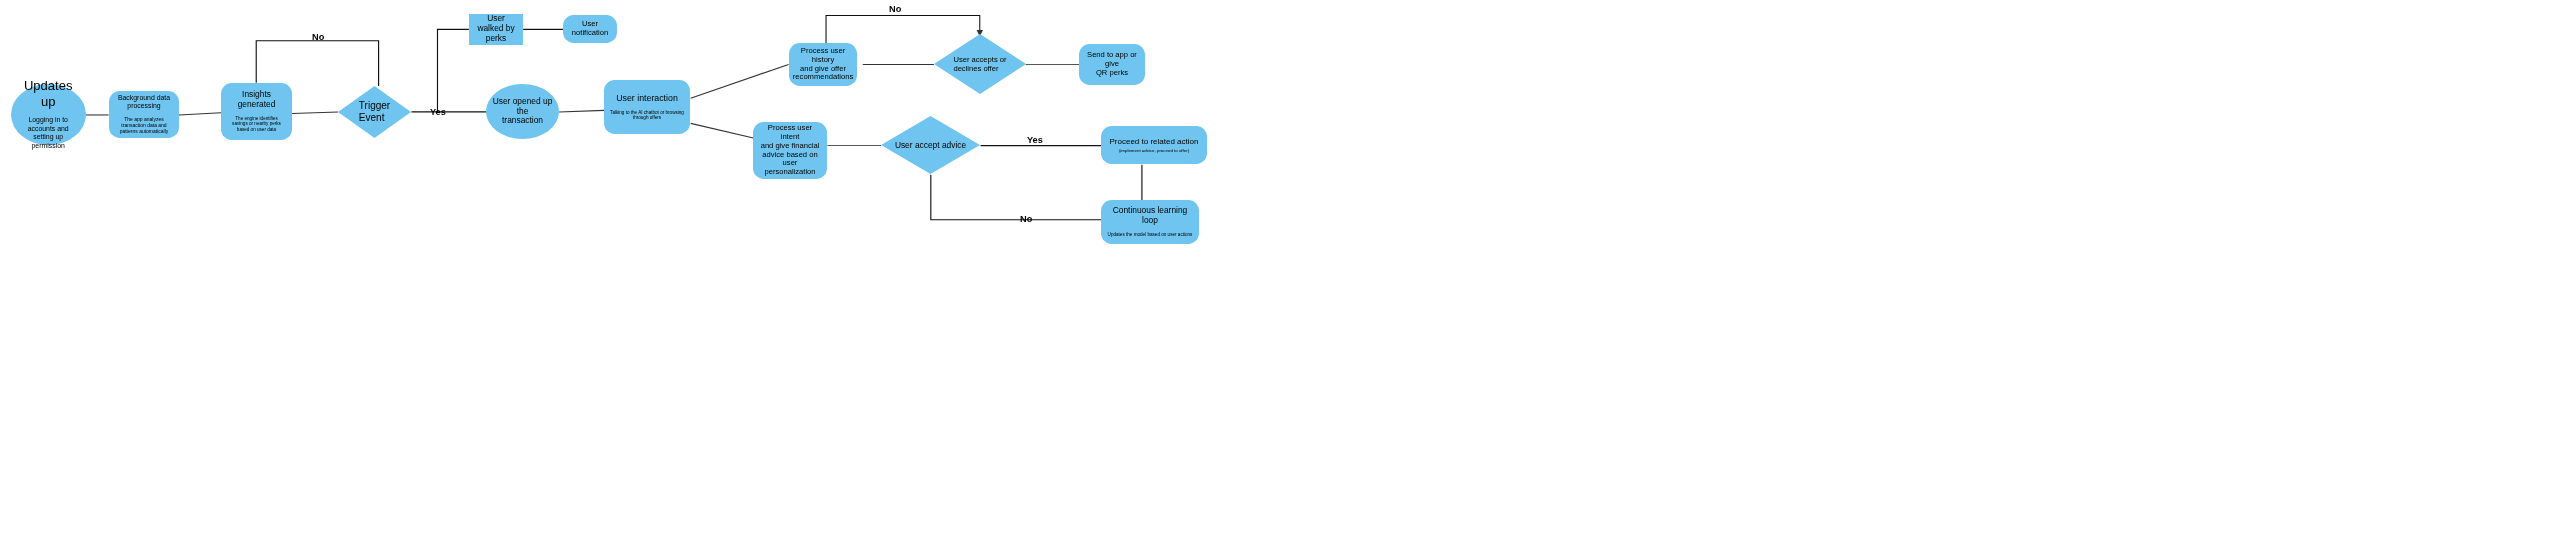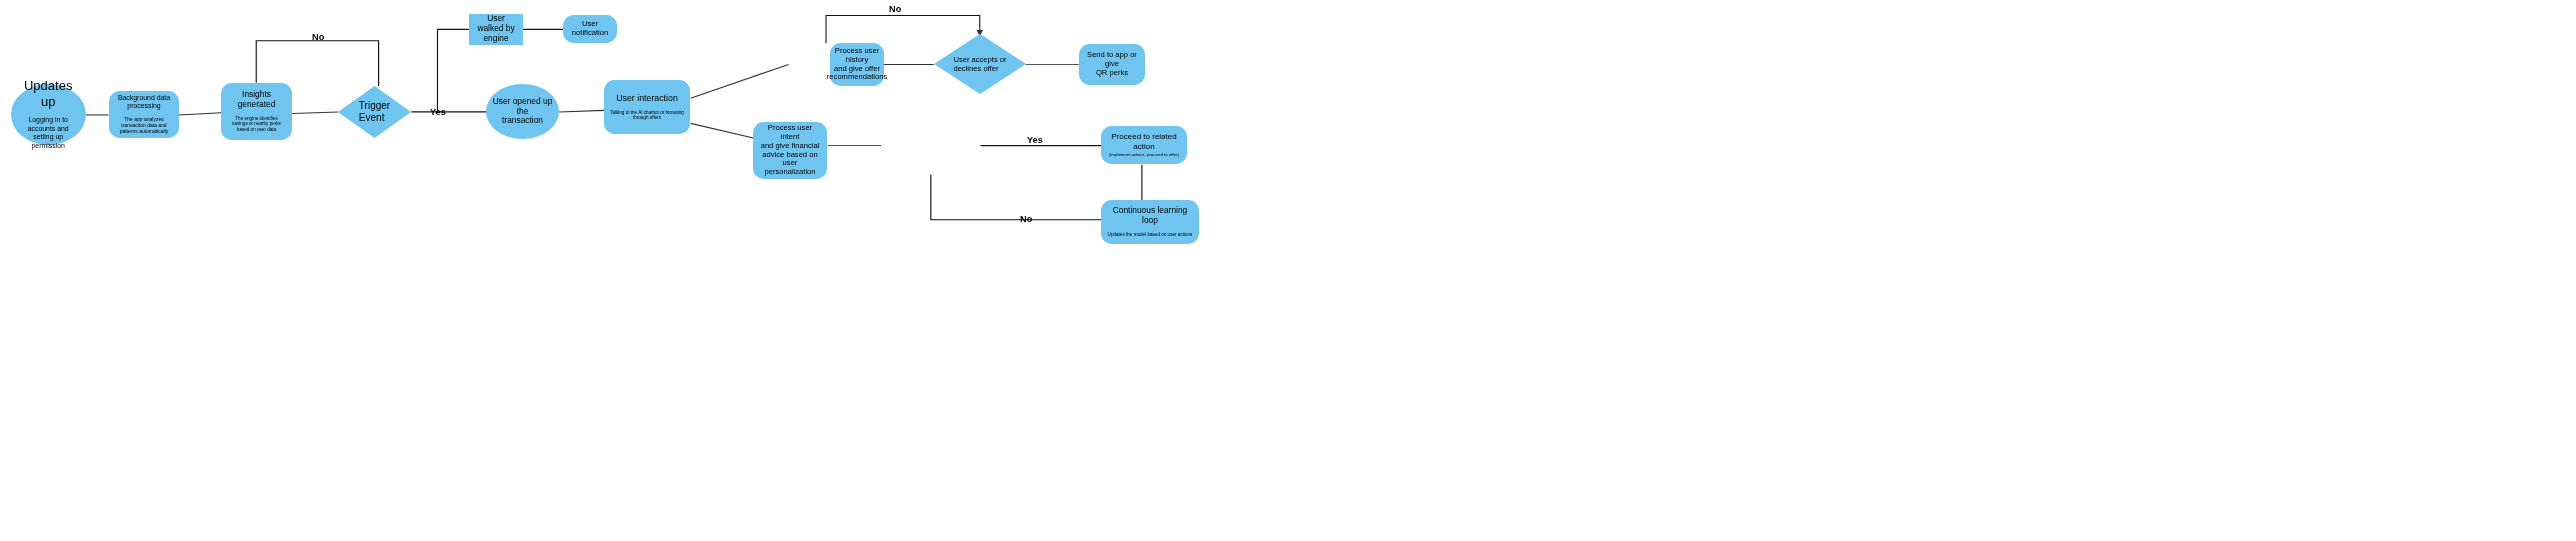--- a/index.html
+++ b/index.html
@@ -147,38 +147,38 @@
   </div>
 
   <div class="diamond-wrap" style="left:338px; top:86px; width:73px; height:52px;">
     <div class="diamond-shape"></div>
     <div class="diamond-label" style="font-size:10px;">Trigger
 Event</div>
   </div>
 
   <div class="node rect" style="left:469px; top:13.8px; width:54px; height:31px;">
     <div class="title" style="font-size:8.4px;">User walked by
-engine</div>
+perks</div>
   </div>
 
   <div class="node rounded" style="left:563px; top:15.3px; width:54px; height:28px;">
     <div class="title" style="font-size:7.6px;">User notification</div>
   </div>
 
   <div class="node ellipse" style="left:486px; top:84px; width:73px; height:55px;">
     <div class="title" style="font-size:8.4px;">User opened up the
 transaction</div>
   </div>
 
   <div class="node rounded" style="left:604px; top:80px; width:86px; height:54px;">
     <div class="title" style="font-size:8.8px;text-align:center;">User interaction</div>
     <div class="sub" style="font-size:4.6px; margin-top:6.1px;">Talking to the AI chatbot or browsing through offers</div>
   </div>
 
-  <div class="node rounded" style="left:830px; top:43px; width:54px; height:43px;">
+  <div class="node rounded" style="left:789px; top:43px; width:68px; height:43px;">
     <div class="title" style="font-size:7.6px;">Process user history
 and give offer
 recommendations</div>
   </div>
 
   <div class="diamond-wrap" style="left:934px; top:34px; width:92px; height:60px;">
     <div class="diamond-shape"></div>
     <div class="diamond-label" style="font-size:7.6px;">User accepts or
 declines offer</div>
   </div>
@@ -188,22 +188,26 @@
 QR perks</div>
   </div>
 
   <div class="node rounded" style="left:753px; top:122px; width:74px; height:57px;">
     <div class="title" style="font-size:7.6px;">Process user intent
 and give financial
 advice based on user
 personalization</div>
   </div>
 
-
-  <div class="node rounded tight" style="left:1101px; top:126px; width:86px; height:38px;">
+  <div class="diamond-wrap" style="left:881px; top:116px; width:99px; height:58px;">
+    <div class="diamond-shape"></div>
+    <div class="diamond-label" style="font-size:8.4px;">User accept advice</div>
+  </div>
+
+  <div class="node rounded tight" style="left:1101px; top:126px; width:106px; height:38px;">
     <div class="title" style="font-size:8px;">Proceed to related action</div>
     <div class="sub" style="font-size:4.4px; margin-top:1.5px;">(implement advice, proceed to offer)</div>
   </div>
 
   <div class="node rounded" style="left:1101px; top:200px; width:98px; height:44px;">
     <div class="title" style="font-size:8.4px;">Continuous learning
 loop</div>
     <div class="sub" style="font-size:4.6px; margin-top:6.1px;">Updates the model based on user actions</div>
   </div>
 

